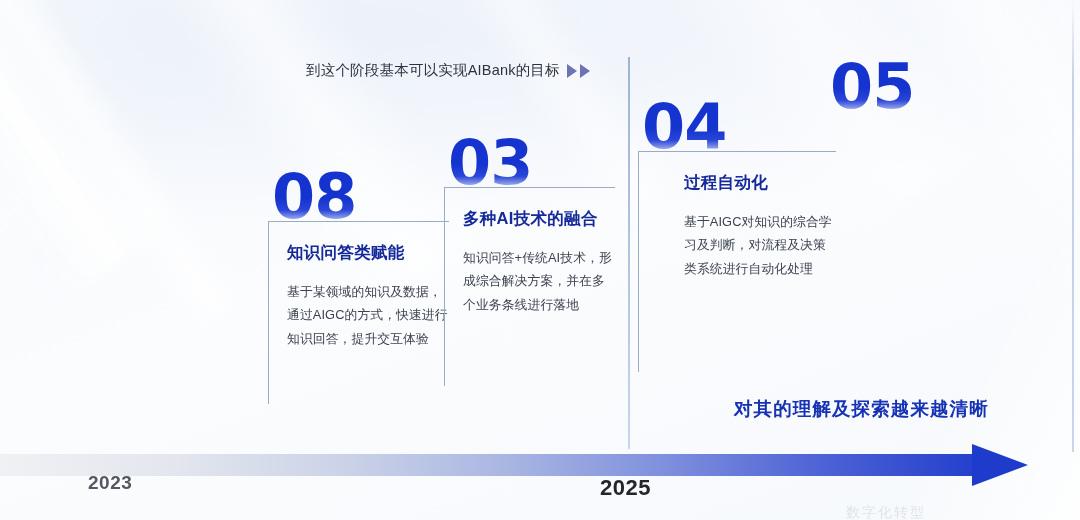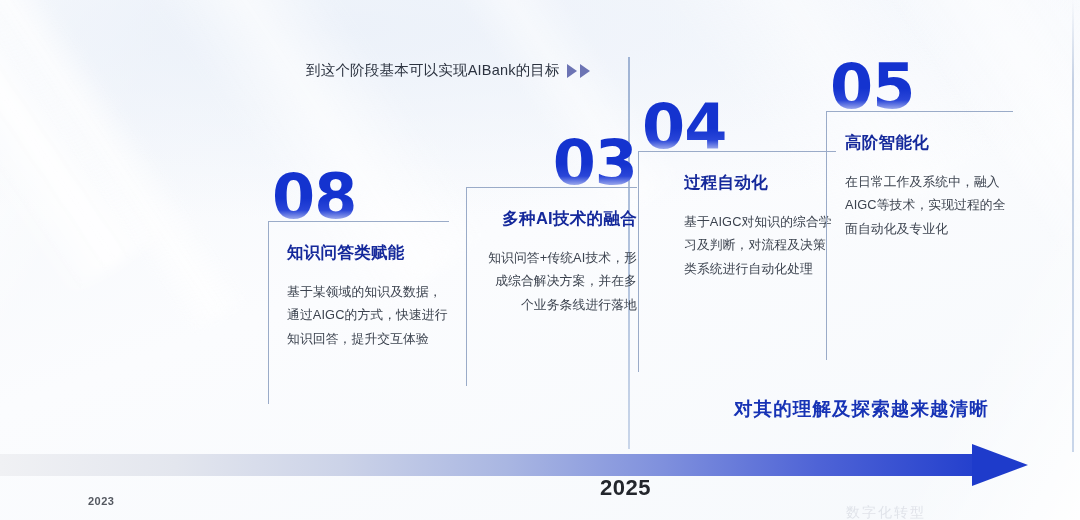--- a/index.html
+++ b/index.html
@@ -124,21 +124,21 @@
     letter-spacing: .1px;
   }
 
   #step-1 { left: 78px;  top: 199px; }
   #step-1 .card { width: 152px; border-left-height: 0; }
   #step-1 .card { height: 150px; }
 
   #step-2 { left: 268px; top: 167px; }
   #step-2 .card { width: 162px; height: 162px; }
 
-  #step-3 { left: 466px; top: 133px; text-align: right; }
+  #step-3 { left: 444px; top: 133px; }
   #step-3 .card { width: 152px; height: 178px; }
 
   #step-4 { left: 638px; top: 97px; }
   #step-4 .card { width: 152px; height: 200px; padding-left: 45px; }
 
   #step-5 { left: 826px; top: 57px; }
   #step-5 .card { width: 168px; height: 228px; }
 
   
   #tagline {
@@ -184,21 +184,21 @@
     border-bottom: 21px solid transparent;
     border-left: 56px solid #1e3bcb;
   }
 
   
   .year {
     position: absolute;
     font-weight: 700;
     color: #3b3f46;
   }
-  #year-start { left: 88px;  top: 495px; font-size: 11px; color: #545860; letter-spacing: .5px; }
+  #year-start { left: 88px;  top: 472px; font-size: 19px; color: #545860; letter-spacing: .5px; }
   #year-end   { left: 600px; top: 475px; font-size: 22px;   color: #23262c; letter-spacing: .5px; }
 
   #footer-ghost {
     position: absolute;
     left: 846px;
     top: 504px;
     font-size: 14px;
     color: rgba(120,130,150,0.18);
     letter-spacing: 2px;
     white-space: nowrap;
@@ -248,24 +248,20 @@
   <div class="step" id="step-4">
     <div class="num">04</div>
     <div class="card">
       <div class="title">过程自动化</div>
       <div class="desc">基于AIGC对知识的综合学习及判断，对流程及决策类系统进行自动化处理</div>
     </div>
   </div>
 
   <div class="step" id="step-5">
     <div class="num">05</div>
-    <div class="card">
-      <div class="title">高阶智能化</div>
-      <div class="desc">在日常工作及系统中，融入AIGC等技术，实现过程的全面自动化及专业化</div>
-    </div>
   </div>
 
   <div id="tagline">对其的理解及探索越来越清晰</div>
 
   <div id="timeline">
     <div class="bar"></div>
     <div class="head"></div>
   </div>
 
   <div class="year" id="year-start">2023</div>

